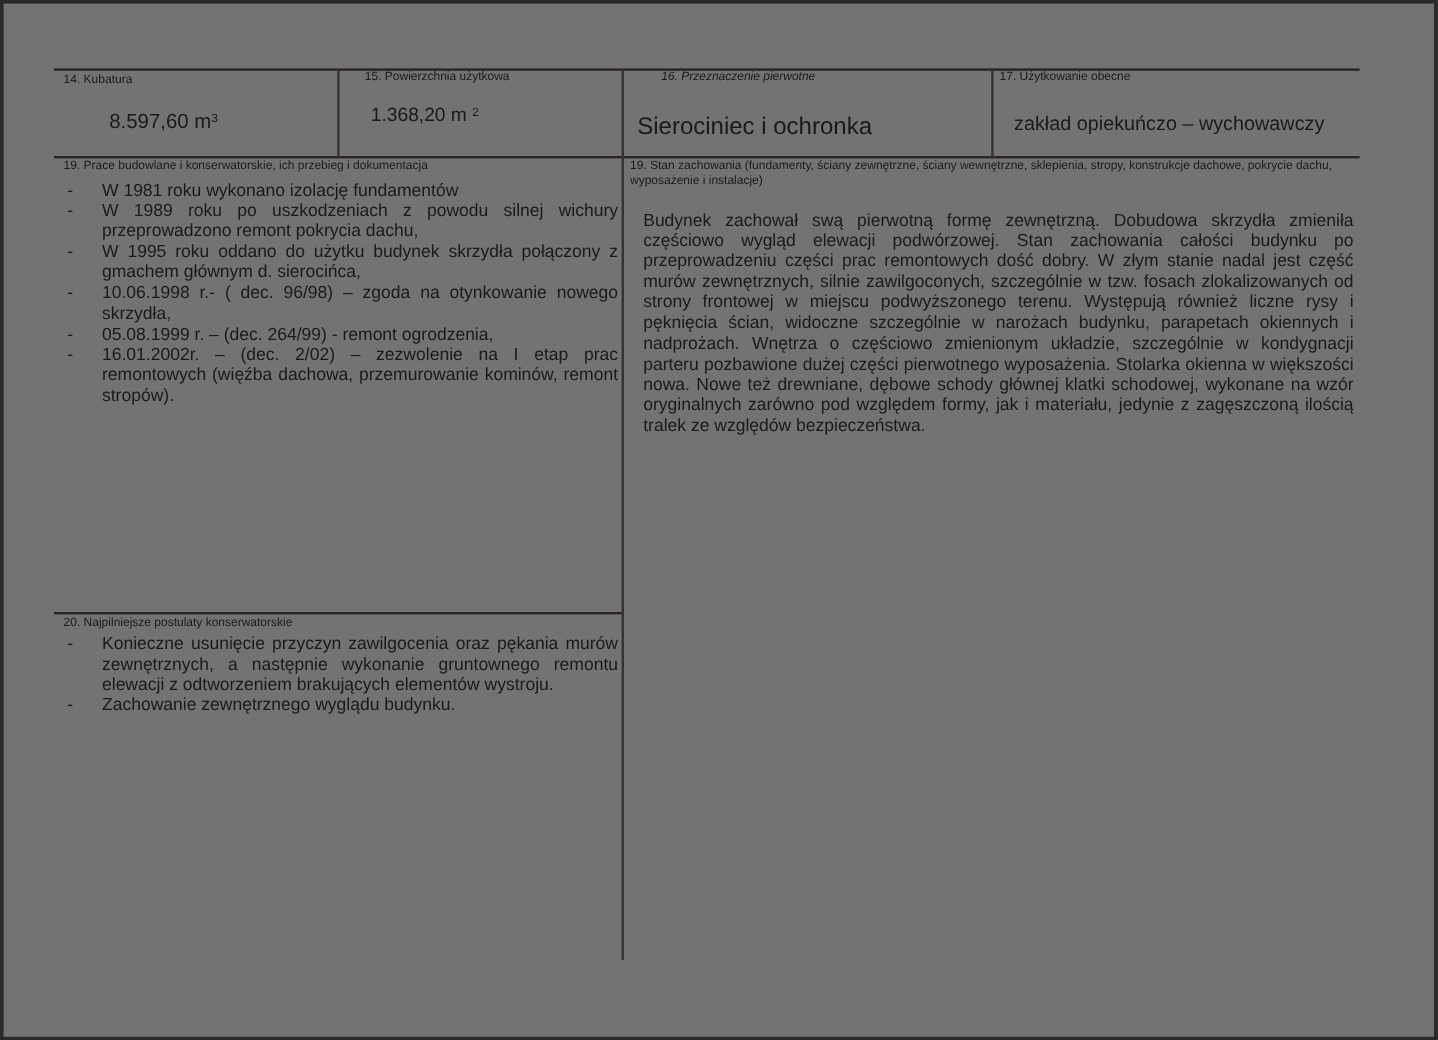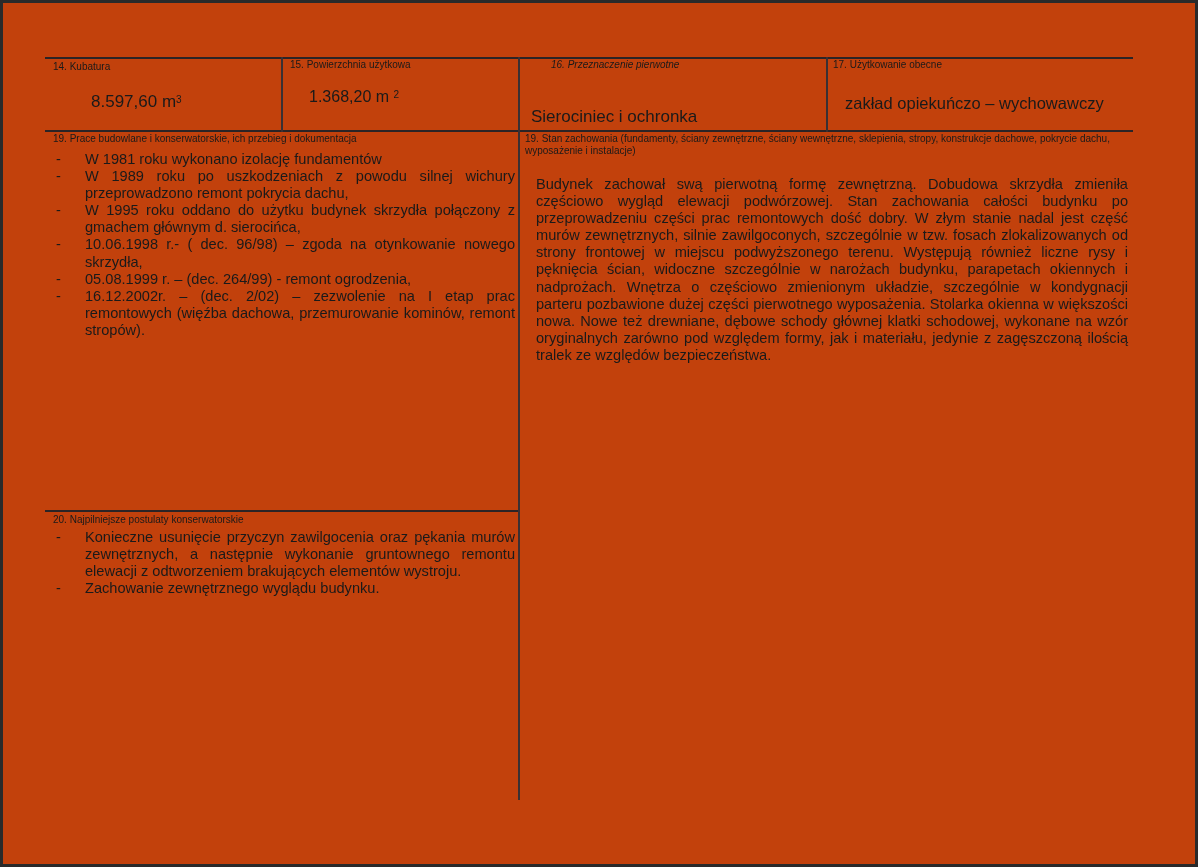--- a/index.html
+++ b/index.html
@@ -9,21 +9,21 @@
       height: 867px;
       overflow: hidden;
       background: #2a2a2a;
     }
     .page {
       position: absolute;
       left: 3px;
       top: 3px;
       width: 1192px;
       height: 861px;
-      background: #c2410c;
+      background: #737373;
       font-family: "Liberation Sans", sans-serif;
       color: #1a1a1a;
     }
     .hline {
       position: absolute;
       height: 2px;
       background: #2b2426;
     }
     .vline {
       position: absolute;
@@ -90,39 +90,39 @@
 
   <div class="vline" style="left:278px; top:54px; height:75px;"></div>
   <div class="vline" style="left:515px; top:54px; height:743px;"></div>
   <div class="vline" style="left:823px; top:54px; height:75px;"></div>
 
   <div class="label" style="left:50px; top:58px;">14. Kubatura</div>
   <div class="big" style="left:68px; top:89px;margin-left:20px;">
     <span>8.597,60 m</span><span class="sup">3</span>
   </div>
 
-  <div class="label" style="left:287px; top:56px;">15. Powierzchnia użytkowa</div>
+  <div class="label" style="left:301px; top:56px;">15. Powierzchnia użytkowa</div>
   <div class="big" style="left:306px; top:84px; font-size:16px;">
     <span>1.368,20 m </span><span class="sup">2</span>
   </div>
 
   <div class="label" style="left:548px; top:56px;font-style:italic;">16. Przeznaczenie pierwotne</div>
-  <div class="big" style="left:528px; top:104px; font-size:17px;text-align:center;">Sierociniec i ochronka</div>
+  <div class="big" style="left:528px; top:93px; font-size:20px;text-align:center;">Sierociniec i ochronka</div>
 
   <div class="label" style="left:830px; top:56px;">17. Użytkowanie obecne</div>
   <div class="big" style="left:842px; top:90px; font-size:16.5px;">zakład opiekuńczo – wychowawczy</div>
 
   <div class="label" style="left:50px; top:130px;">19. Prace budowlane i konserwatorskie, ich przebieg i dokumentacja</div>
   <ul class="list" style="left:51px; top:148px; width:461px;">
     <li>W 1981 roku wykonano izolację fundamentów</li>
     <li>W 1989 roku po uszkodzeniach z powodu silnej wichury przeprowadzono remont pokrycia dachu,</li>
     <li>W 1995 roku oddano do użytku budynek skrzydła połączony z gmachem głównym d. sierocińca,</li>
     <li>10.06.1998 r.- ( dec. 96/98) – zgoda na otynkowanie nowego skrzydła,</li>
     <li>05.08.1999 r. – (dec. 264/99)  - remont ogrodzenia,</li>
-    <li>16.12.2002r. – (dec. 2/02) – zezwolenie na I etap prac remontowych (więźba dachowa, przemurowanie kominów, remont stropów).</li>
+    <li>16.01.2002r. – (dec. 2/02) – zezwolenie na I etap prac remontowych (więźba dachowa, przemurowanie kominów, remont stropów).</li>
   </ul>
 
   <div class="label wrap" style="left:522px; top:130px; width:590px; text-indent:0; padding-left:0;">19. Stan zachowania (fundamenty, ściany zewnętrzne, ściany wewnętrzne, sklepienia, stropy, konstrukcje dachowe, pokrycie dachu, wyposażenie i instalacje)</div>
   <p class="para" style="left:533px; top:173px; width:592px;">Budynek zachował swą pierwotną formę zewnętrzną. Dobudowa skrzydła zmieniła częściowo wygląd elewacji podwórzowej. Stan zachowania całości budynku po przeprowadzeniu części prac remontowych dość dobry. W złym stanie nadal jest część murów zewnętrznych, silnie zawilgoconych, szczególnie w tzw. fosach zlokalizowanych od strony frontowej w miejscu podwyższonego terenu. Występują również liczne rysy i pęknięcia ścian, widoczne szczególnie w narożach budynku, parapetach okiennych i  nadprożach. Wnętrza o częściowo zmienionym układzie, szczególnie w kondygnacji parteru pozbawione dużej części pierwotnego wyposażenia. Stolarka okienna w większości nowa. Nowe też drewniane, dębowe schody głównej klatki schodowej, wykonane na wzór oryginalnych zarówno pod względem formy, jak i materiału, jedynie z zagęszczoną  ilością tralek ze względów bezpieczeństwa.</p>
 
   <div class="label" style="left:50px; top:511px;">20. Najpilniejsze postulaty konserwatorskie</div>
   <ul class="list" style="left:51px; top:526px; width:461px;">
     <li>Konieczne usunięcie przyczyn zawilgocenia oraz pękania murów zewnętrznych, a następnie wykonanie gruntownego remontu elewacji z odtworzeniem brakujących elementów wystroju.</li>
     <li>Zachowanie zewnętrznego wyglądu budynku.</li>
   </ul>

